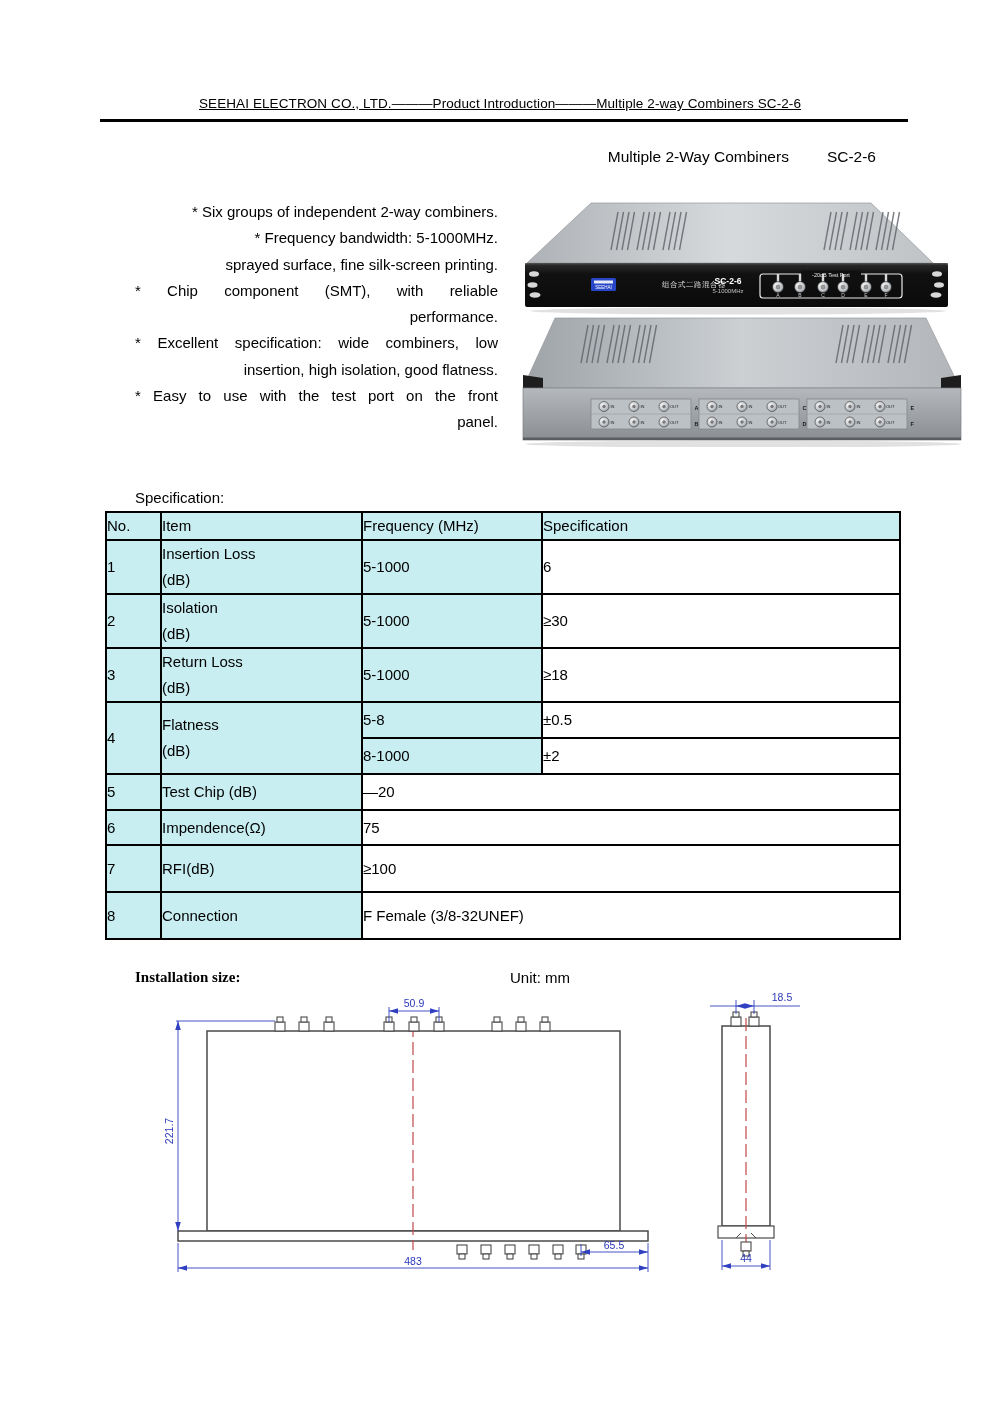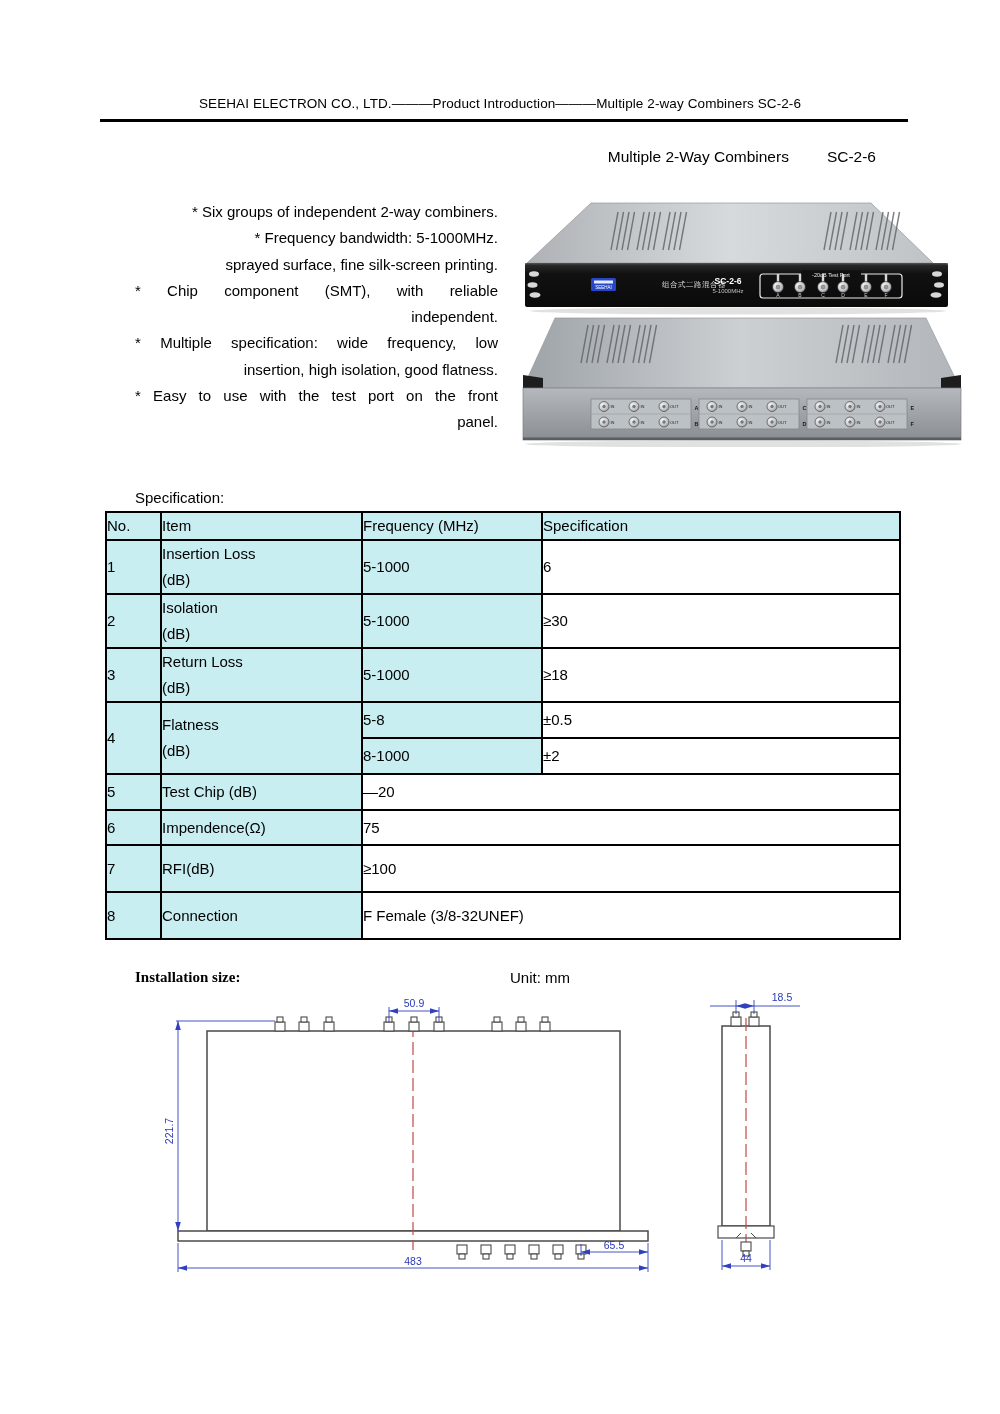--- a/index.html
+++ b/index.html
@@ -3,21 +3,21 @@
 <meta charset="utf-8">
 <style>
   html,body { margin:0; padding:0; }
   body {
     width:1000px; height:1414px; background:#ffffff; position:relative;
     font-family:"Liberation Sans","DejaVu Sans",sans-serif; color:#000;
   }
   .abs { position:absolute; }
 
   
-  .doc-header { top:96px; left:0; width:1000px; text-align:center; font-size:13.5px; letter-spacing:.1px; }
+  .doc-header { top:96px; left:0; width:1000px; text-align:center; font-size:13.5px; letter-spacing:.1px;text-decoration:underline; }
   .header-rule { top:119px; left:100px; width:808px; height:3px; background:#000; }
 
   
   .doc-title { top:148px; left:0; width:876px; text-align:right; font-size:15.5px; font-weight:normal; }
   .doc-title .model { margin-left:38px; }
 
   
   .features { top:199px; left:135px; width:363px; font-size:15px; line-height:26.3px; }
   .features .jl { text-align:justify; text-align-last:justify; }
   .features .ll { text-align:right; }
@@ -51,22 +51,22 @@
 
 <div class="abs doc-title">
   <span>Multiple 2-Way Combiners</span><span class="model">SC-2-6</span>
 </div>
 
 <div class="abs features">
   <div class="ll">* Six groups of independent 2-way combiners.</div>
   <div class="ll">* Frequency bandwidth: 5-1000MHz.</div>
   <div class="ll">sprayed surface, fine silk-screen printing.</div>
   <div class="jl">* Chip component (SMT), with reliable</div>
-  <div class="ll">independent.</div>
-  <div class="jl">* Multiple specification: wide frequency, low</div>
+  <div class="ll">performance.</div>
+  <div class="jl">* Excellent specification: wide combiners, low</div>
   <div class="ll">insertion, high isolation, good flatness.</div>
   <div class="jl">* Easy to use with the test port on the front</div>
   <div class="ll">panel.</div>
 </div>
 
 <svg class="abs photos" width="455" height="250" viewBox="0 0 455 250">
   <defs>
     <linearGradient id="gTop" x1="0" y1="0" x2="1" y2="0">
       <stop offset="0" stop-color="#aeb2b6"></stop>
         <stop offset="0.5" stop-color="#d7dadc"></stop>

